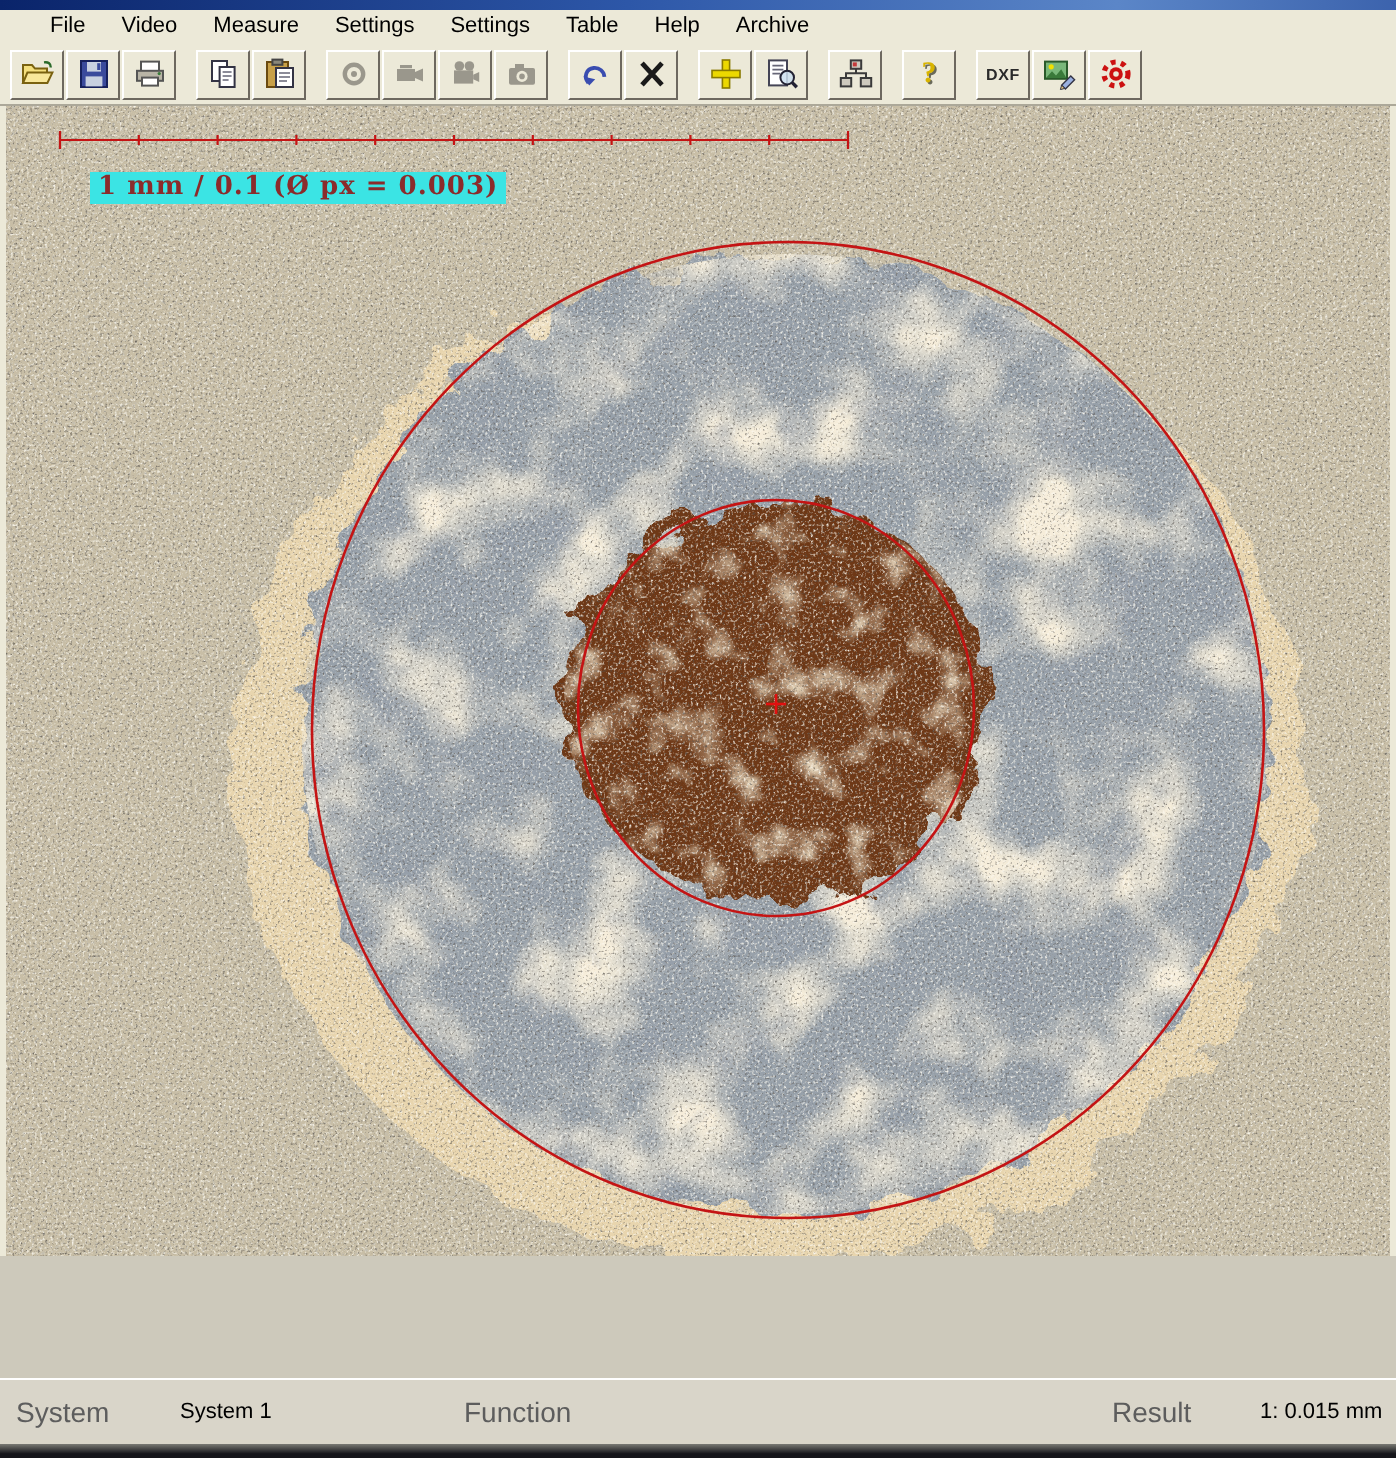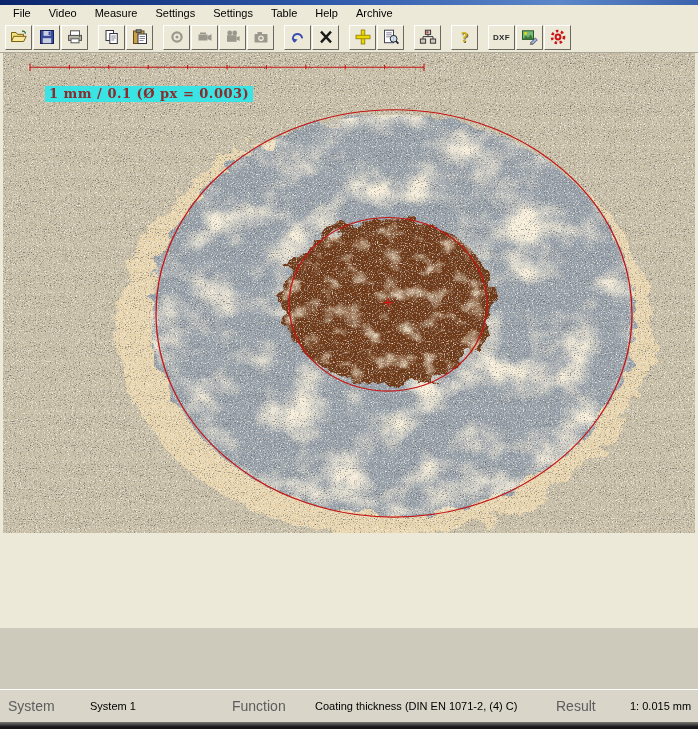--- a/index.html
+++ b/index.html
@@ -8,41 +8,41 @@
     background:#ece9d8;font-family:"Liberation Sans",sans-serif;
     -webkit-font-smoothing:antialiased;
   }
   
   .titlebar{
     position:absolute;top:0;left:0;right:0;height:5px;
     background:linear-gradient(90deg,#0a246a,#2d57a8 45%,#5b86c8 80%,#3c63ad);
   }
   .menubar{
     position:absolute;top:5px;left:0;right:0;height:17px;
-    display:flex;align-items:center;padding-left:4px;
+    display:flex;align-items:center;padding-left:16px;
     font-size:11px;color:#000;background:#ece9d8;
   }
   .menu-item{padding:1px 9px 2px 9px;cursor:default;}
   .toolbar{
     position:absolute;top:22px;left:0;right:0;height:30px;
     display:flex;align-items:center;padding-left:5px;background:#ece9d8;
     border-bottom:1px solid #aca899;
   }
   .tbtn{
     width:27px;height:25px;flex:0 0 auto;display:flex;align-items:center;justify-content:center;
     background:#ece9d8;border:1px solid;border-color:#ffffff #6d685f #6d685f #ffffff;
     margin-right:1px;box-sizing:border-box;cursor:default;
   }
   .tbtn svg{display:block;}
   .tgap{width:9px;flex:0 0 auto;}
   .glyph-help{font:bold 15px "Liberation Serif",serif;color:#d8b400;text-shadow:1px 1px 0 #6a6a5a;}
   .glyph-dxf{font:bold 8px "Liberation Sans",sans-serif;color:#2a2a2a;letter-spacing:.3px;}
   
   .viewer{
-    position:absolute;top:53px;left:3px;width:692px;height:480px;
+    position:absolute;top:53px;left:3px;width:692px;height:575px;
     background:#c6bca6;
   }
   .viewer svg.scene{width:100%;height:100%;display:block;}
   .scale-label{
     position:absolute;left:42px;top:33px;
     background:#3be4e4;color:#8b2b2b;
     font:bold 13px "DejaVu Serif",serif;letter-spacing:.5px;
     padding:0 4px 1px 4px;white-space:nowrap;
   }
   .gap-area{
@@ -328,18 +328,17 @@
 
   <div class="scale-label">1 mm / 0.1 (Ø px = 0.003)</div>
 </div>
 
 <div class="gap-area"></div>
 
 <div class="statusbar">
   <span class="sb-label" style="left:8px">System</span>
   <span class="sb-value" style="left:90px">System 1</span>
   <span class="sb-label" style="left:232px">Function</span>
-  <span class="sb-value" style="left:315px">Coating thickness (DIN EN 1071-2, (4) C)</span>
   <span class="sb-label" style="left:556px">Result</span>
   <span class="sb-value" style="left:630px">1: 0.015 mm</span>
 </div>
 
 <div class="bottom-strip"></div>
 
 </body></html>

